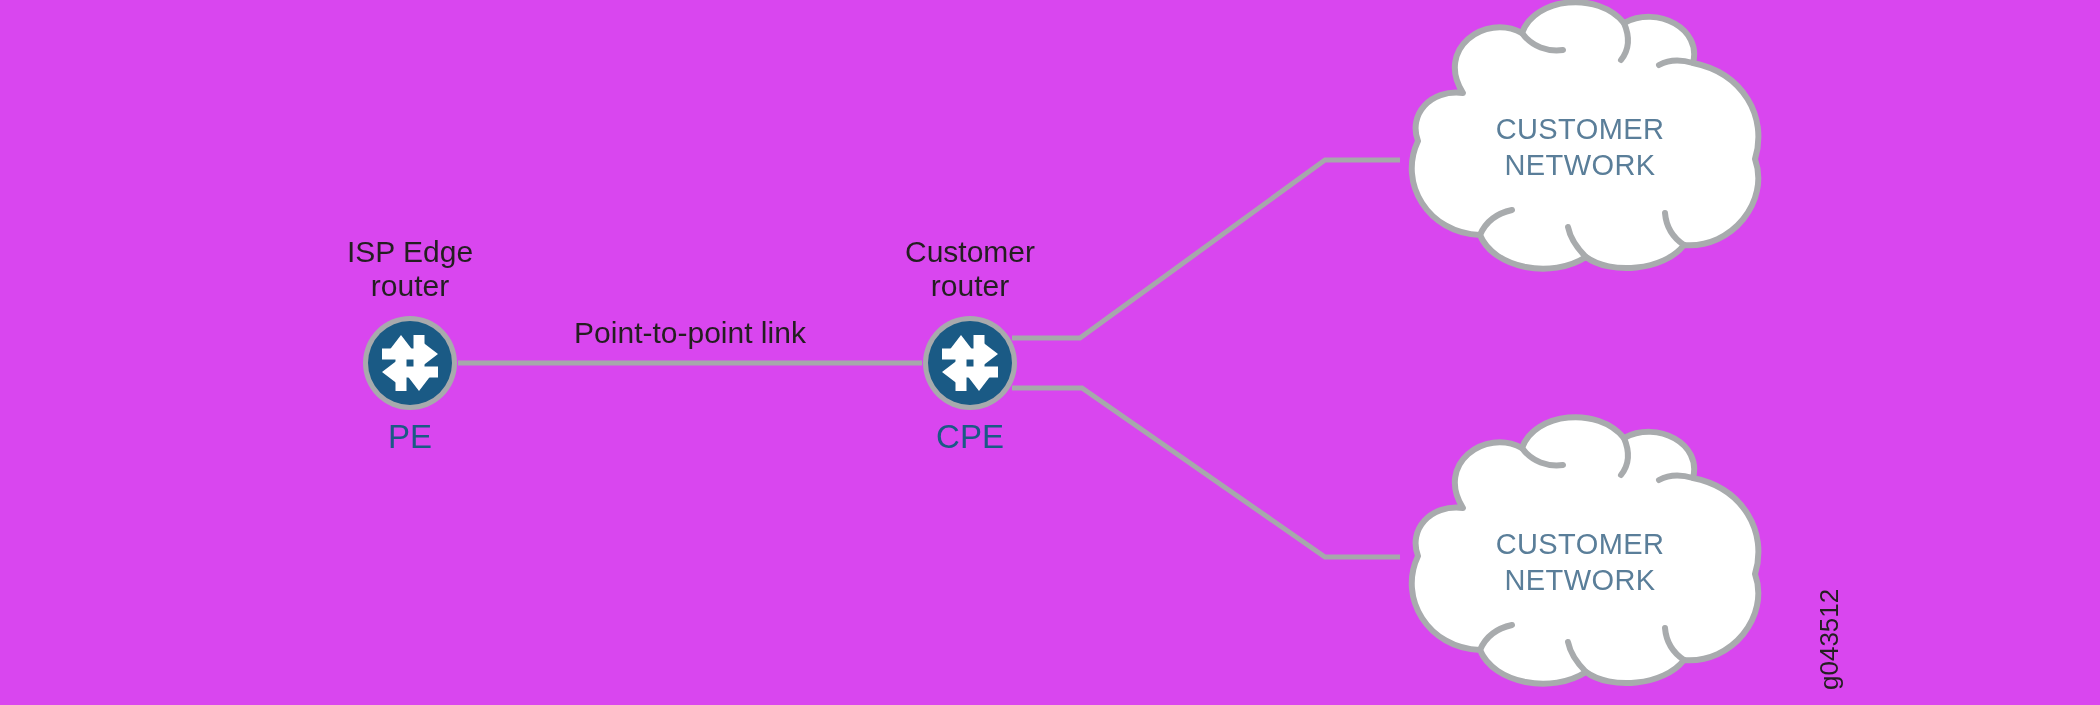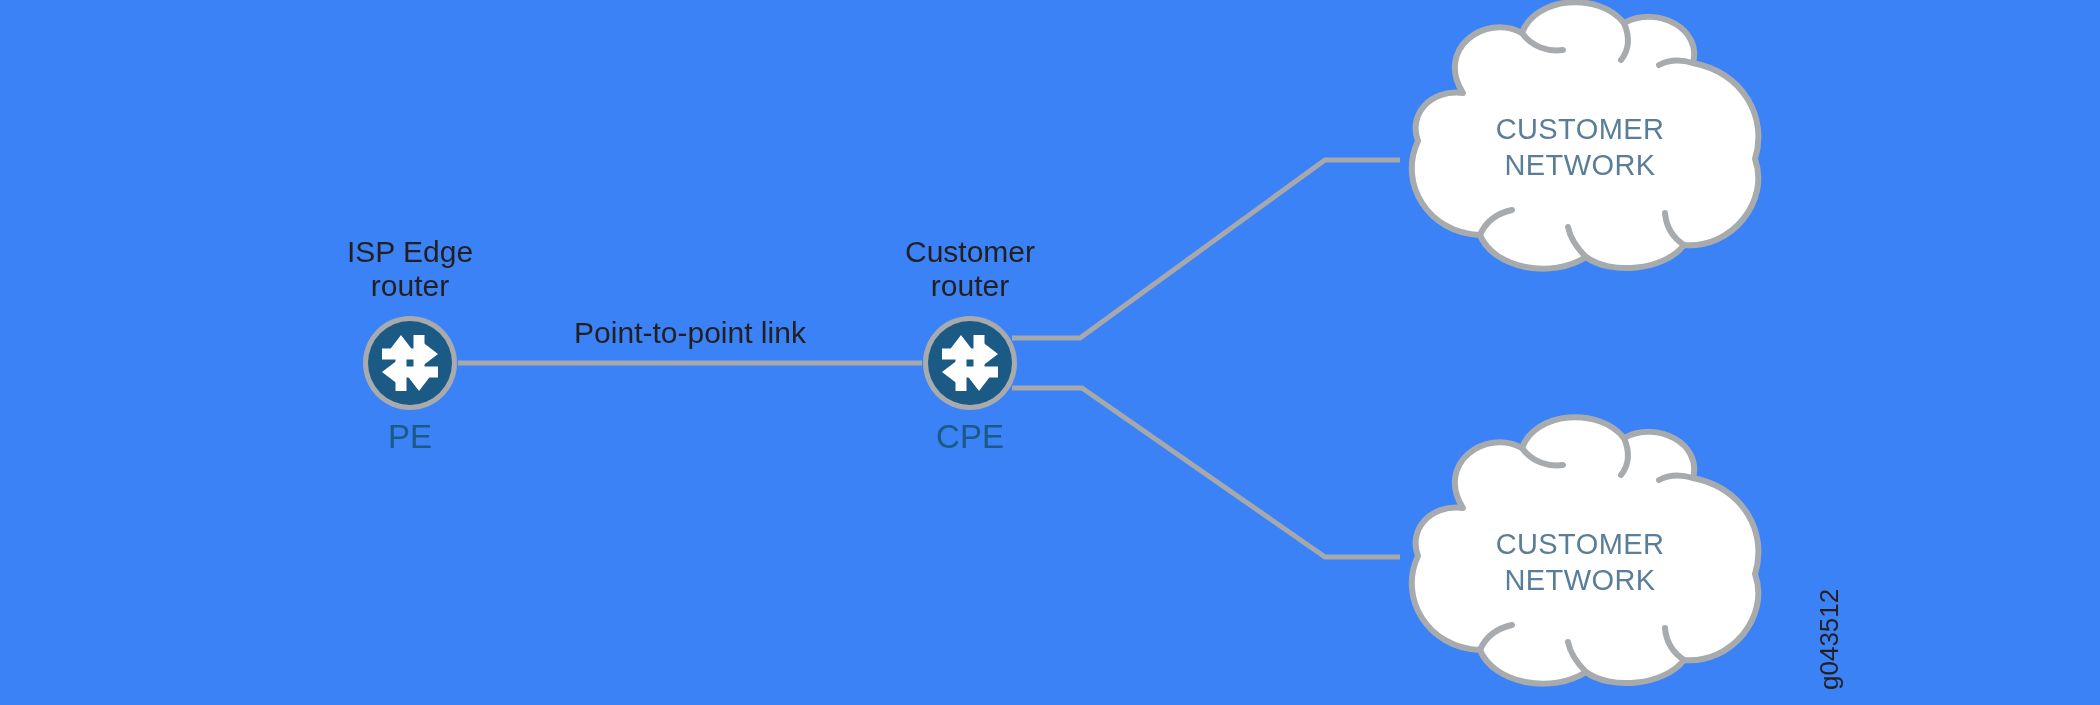--- a/index.html
+++ b/index.html
@@ -8,21 +8,21 @@
     padding: 0;
     background: #ffffff;
   }
   body {
     font-family: "Liberation Sans", sans-serif;
   }
   #stage {
     position: relative;
     width: 2100px;
     height: 705px;
-    background: #3b82f6;
+    background: #d946ef;
     overflow: hidden;
   }
   #diagram-svg {
     position: absolute;
     left: 0;
     top: 0;
     width: 2100px;
     height: 705px;
     display: block;
   }

